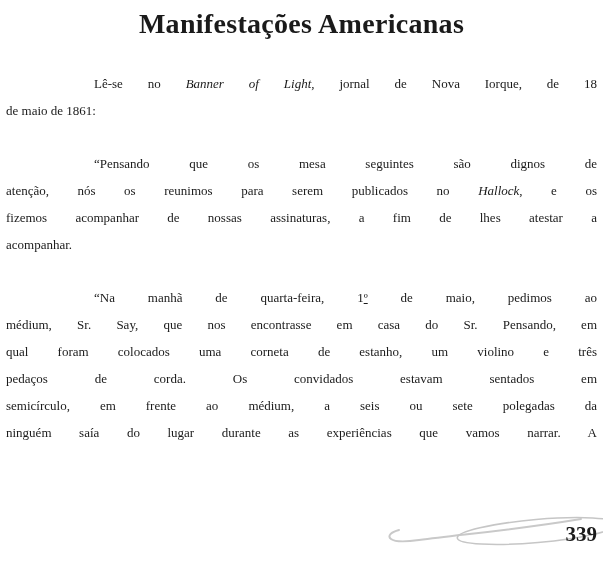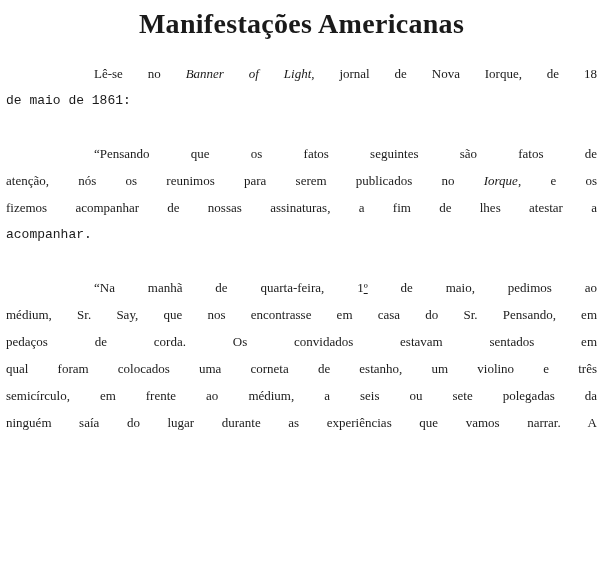--- a/index.html
+++ b/index.html
@@ -12,21 +12,21 @@
     width: 603px;
     height: 562px;
     background: #ffffff;
     box-sizing: border-box;
     padding: 0 6px;
     overflow: hidden;
     font-family: "Liberation Serif", "DejaVu Serif", serif;
     color: #1a1a1a;
   }
   .page-title {
-    margin: 6px 0 18px 0;
+    margin: 6px 0 28px 0;
     text-align: center;
     font-size: 28px;
     line-height: 36px;
     font-weight: bold;
     letter-spacing: 0.3px;
   }
   .body-text {
     font-size: 13px;
     line-height: 27px;
   }
@@ -39,21 +39,20 @@
   .line {
     text-align: justify;
     text-align-last: justify;
     white-space: normal;
   }
   .line.first {
     text-indent: 88px;
   }
   .line.last {
     text-align-last: left;
-    font-family: Liberation Mono, monospace;
   }
   .line em {
     font-style: italic;
   }
   .ord {
     text-decoration: underline;
     text-underline-offset: 1px;
   }
   .footer {
     position: absolute;
@@ -84,29 +83,36 @@
 <div class="page">
 
   <h1 class="page-title">Manifestações Americanas</h1>
 
   <div class="body-text">
       <div class="para">
         <div class="line first"><span>Lê-se no </span><em>Banner of Light</em><span>, jornal de Nova Iorque, de 18</span></div>
         <div class="line last"><span>de maio de 1861:</span></div>
       </div>
       <div class="para">
-        <div class="line first"><span>“Pensando que os fatos seguintes são fatos de</span></div>
-        <div class="line"><span>atenção, nós os reunimos para serem publicados no </span><em>Iorque</em><span>, e os</span></div>
+        <div class="line first"><span>“Pensando que os mesa seguintes são dignos de</span></div>
+        <div class="line"><span>atenção, nós os reunimos para serem publicados no </span><em>Hallock</em><span>, e os</span></div>
         <div class="line"><span>fizemos acompanhar de nossas assinaturas, a fim de lhes atestar a</span></div>
         <div class="line last"><span>acompanhar.</span></div>
       </div>
       <div class="para">
         <div class="line first"><span>“Na manhã de quarta-feira, 1</span><span class="ord">º</span><span> de maio, pedimos ao</span></div>
         <div class="line"><span>médium, Sr. Say, que nos encontrasse em casa do Sr. Pensando, em</span></div>
+        <div class="line"><span>qual foram colocados uma corneta de estanho, um violino e três</span></div>
         <div class="line"><span>pedaços de corda. Os convidados estavam sentados em</span></div>
-        <div class="line"><span>qual foram colocados uma corneta de estanho, um violino e três</span></div>
         <div class="line"><span>semicírculo, em frente ao médium, a seis ou sete polegadas da</span></div>
         <div class="line"><span>ninguém saía do lugar durante as experiências que vamos narrar. A</span></div>
       </div>
     </div>
 
+  <div class="footer">
+    <svg class="swash" width="218" height="46" viewBox="0 0 218 46" xmlns="http://www.w3.org/2000/svg">
+      <path d="M14 22 C 6 24, 2 28, 6 31 C 10 34, 20 34, 34 32 C 80 26, 130 22, 196 11" fill="none" stroke="#c9c9c9" stroke-width="2" stroke-linecap="round"></path>
+      <ellipse cx="152" cy="23" rx="80" ry="11.5" transform="rotate(-5 152 23)" fill="none" stroke="#c6c6c6" stroke-width="1.6"></ellipse>
+    </svg>
+    <span class="page-number">339</span>
+  </div>
 
 </div>
 
 </body></html>

